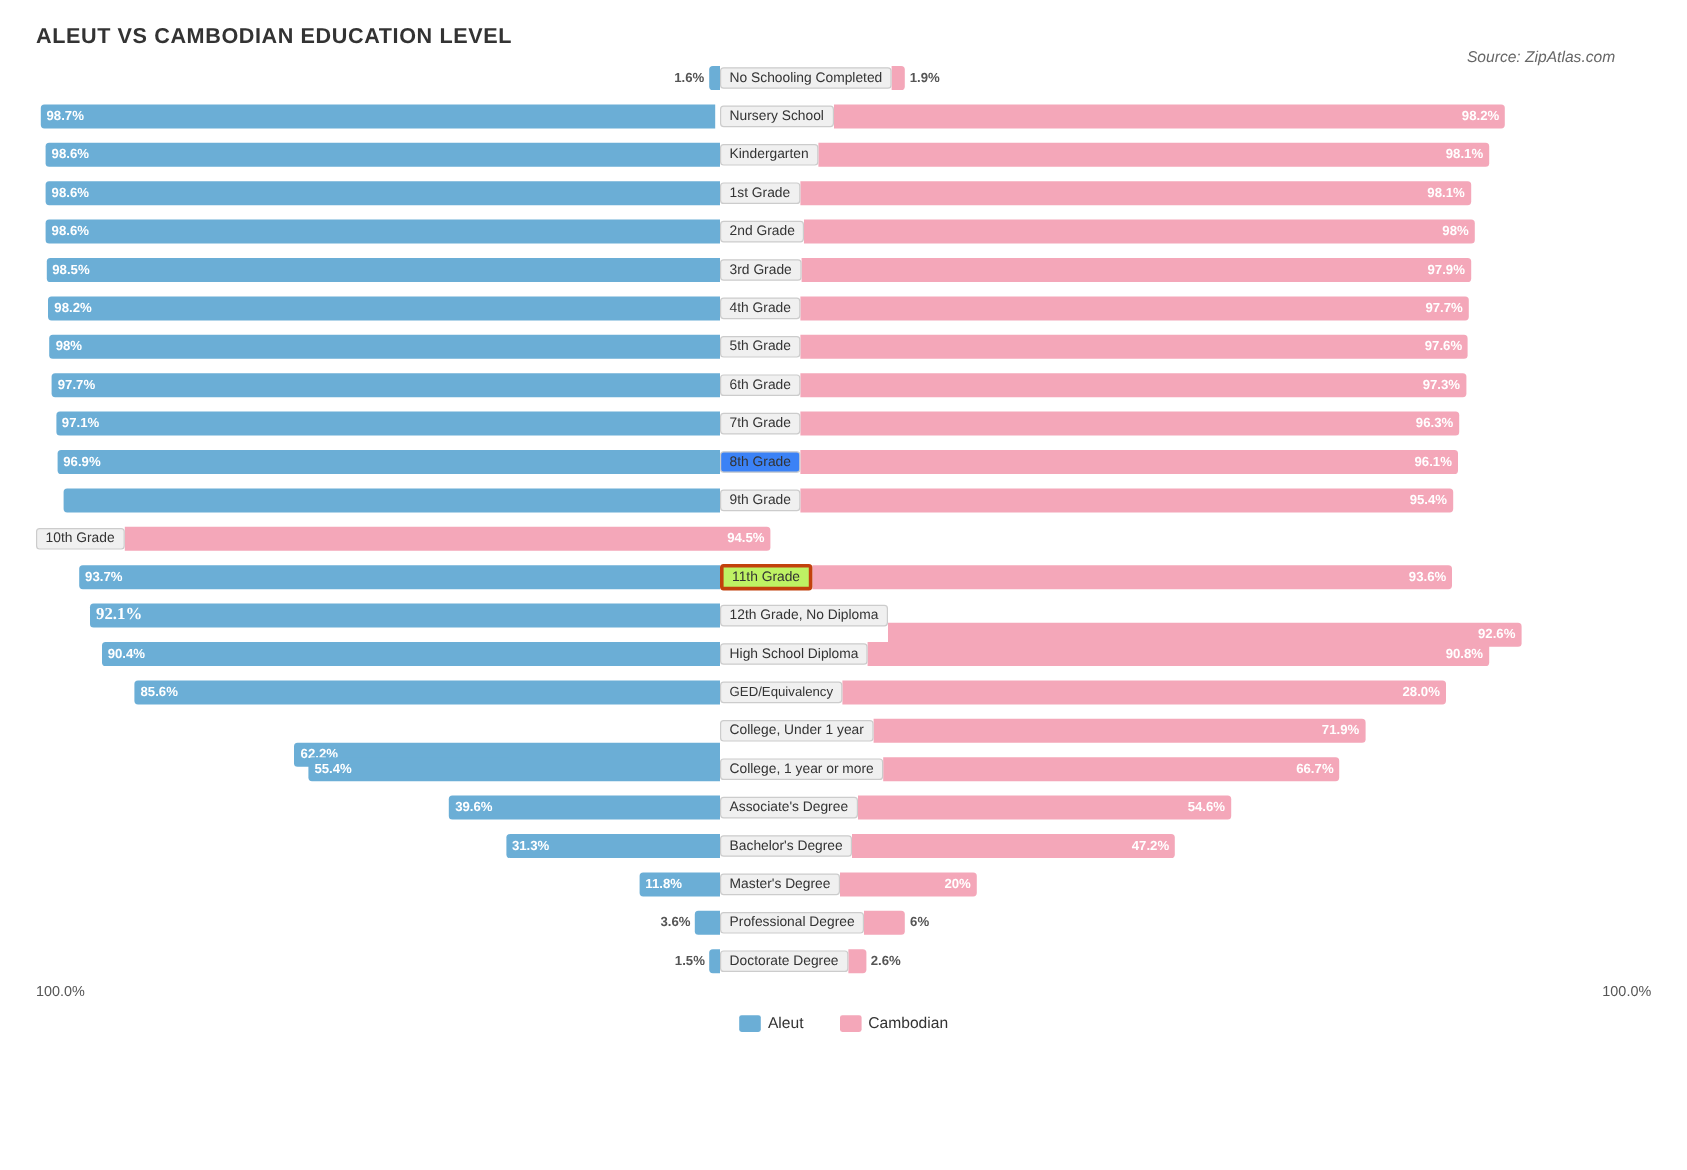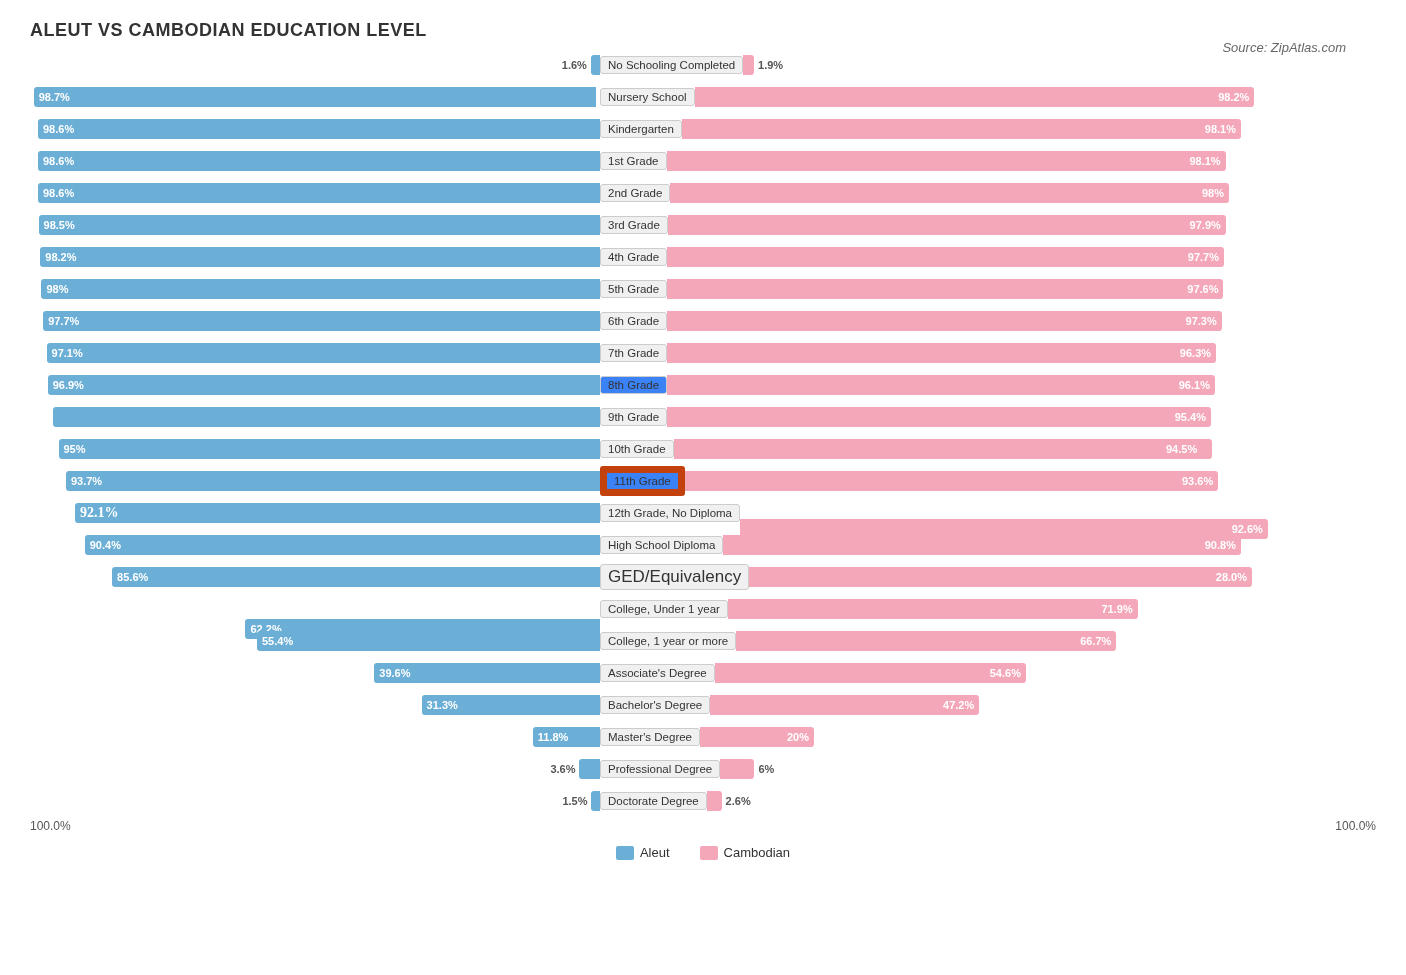--- a/index.html
+++ b/index.html
@@ -308,48 +308,42 @@
           <div style="background:#f4a7b9;height:20px;border-radius:0 3px 3px 0;width:543.7800000000001px;display:flex;align-items:center;justify-content:flex-end;position:relative;flex-shrink:0;">
             <span style="position:absolute;right:5px;font-size:11px;font-weight:bold;color:#fff;white-space:nowrap;">95.4%</span>
           </div>
 
         </div>
       </div>
     </div>
       <div class="bar-row">
       <div style="display:flex; align-items:center; width:100%; position:relative; height:26px;">
 
-        <div style="width:570px; display:flex; align-items:center; justify-content:flex-end; flex-shrink:0;">
-
-          <div style="background:#6baed6;height:20px;border-radius:3px 0 0 3px;width:541.5px;display:flex;align-items:center;justify-content:flex-start;position:relative;flex-shrink:0;">
-            <span style="position:absolute;left:5px;font-size:11px;font-weight:bold;color:#fff;white-space:nowrap;">95%</span>
-          </div>
-        </div>
 
         <div style="background:#f0f0f0;border:1px solid #ccc;border-radius:3px;padding:2px 7px;font-size:11.5px;color:#333;white-space:nowrap;z-index:10;text-align:center;flex-shrink:0;">10th Grade</div>
 
         <div style="width:570px; display:flex; align-items:center; justify-content:flex-start; flex-shrink:0;">
           <div style="background:#f4a7b9;height:20px;border-radius:0 3px 3px 0;width:538.65px;display:flex;align-items:center;justify-content:flex-end;position:relative;flex-shrink:0;">
-            <span style="position:absolute;right:15px;font-size:11px;font-weight:bold;color:#fff;white-space:nowrap;">94.5%</span>
+            <span style="position:absolute;right:5px;font-size:11px;font-weight:bold;color:#fff;white-space:nowrap;">94.5%</span>
           </div>
 
         </div>
       </div>
     </div>
       <div class="bar-row">
       <div style="display:flex; align-items:center; width:100%; position:relative; height:26px;">
 
         <div style="width:570px; display:flex; align-items:center; justify-content:flex-end; flex-shrink:0;">
 
           <div style="background:#6baed6;height:20px;border-radius:3px 0 0 3px;width:534.09px;display:flex;align-items:center;justify-content:flex-start;position:relative;flex-shrink:0;">
             <span style="position:absolute;left:5px;font-size:11px;font-weight:bold;color:#fff;white-space:nowrap;">93.7%</span>
           </div>
         </div>
 
-        <div style="background:#3b82f6;border:7px solid #c2410c;border-radius:3px;padding:2px 7px;font-size:11.5px;color:#333;white-space:nowrap;z-index:10;text-align:center;flex-shrink:0;">11th Grade</div>
+        <div style="background:#bef264;border:3px solid #c2410c;border-radius:3px;padding:2px 7px;font-size:11.5px;color:#333;white-space:nowrap;z-index:10;text-align:center;flex-shrink:0;">11th Grade</div>
 
         <div style="width:570px; display:flex; align-items:center; justify-content:flex-start; flex-shrink:0;">
           <div style="background:#f4a7b9;height:20px;border-radius:0 3px 3px 0;width:533.52px;display:flex;align-items:center;justify-content:flex-end;position:relative;flex-shrink:0;">
             <span style="position:absolute;right:5px;font-size:11px;font-weight:bold;color:#fff;white-space:nowrap;">93.6%</span>
           </div>
 
         </div>
       </div>
     </div>
       <div class="bar-row">
@@ -395,21 +389,21 @@
       <div class="bar-row">
       <div style="display:flex; align-items:center; width:100%; position:relative; height:26px;">
 
         <div style="width:570px; display:flex; align-items:center; justify-content:flex-end; flex-shrink:0;">
 
           <div style="background:#6baed6;height:20px;border-radius:3px 0 0 3px;width:487.92px;display:flex;align-items:center;justify-content:flex-start;position:relative;flex-shrink:0;">
             <span style="position:absolute;left:5px;font-size:11px;font-weight:bold;color:#fff;white-space:nowrap;">85.6%</span>
           </div>
         </div>
 
-        <div style="background:#f0f0f0;border:1px solid #ccc;border-radius:3px;padding:2px 7px;font-size:17px;color:#333;white-space:nowrap;z-index:10;text-align:center;flex-shrink:0;">GED/Equivalency</div>
+        <div style="background:#f0f0f0;border:1px solid #ccc;border-radius:3px;padding:2px 7px;font-size:11px;color:#333;white-space:nowrap;z-index:10;text-align:center;flex-shrink:0;">GED/Equivalency</div>
 
         <div style="width:570px; display:flex; align-items:center; justify-content:flex-start; flex-shrink:0;">
           <div style="background:#f4a7b9;height:20px;border-radius:0 3px 3px 0;width:502.74px;display:flex;align-items:center;justify-content:flex-end;position:relative;flex-shrink:0;">
             <span style="position:absolute;right:5px;font-size:11px;font-weight:bold;color:#fff;white-space:nowrap;">28.0%</span>
           </div>
 
         </div>
       </div>
     </div>
       <div class="bar-row">

